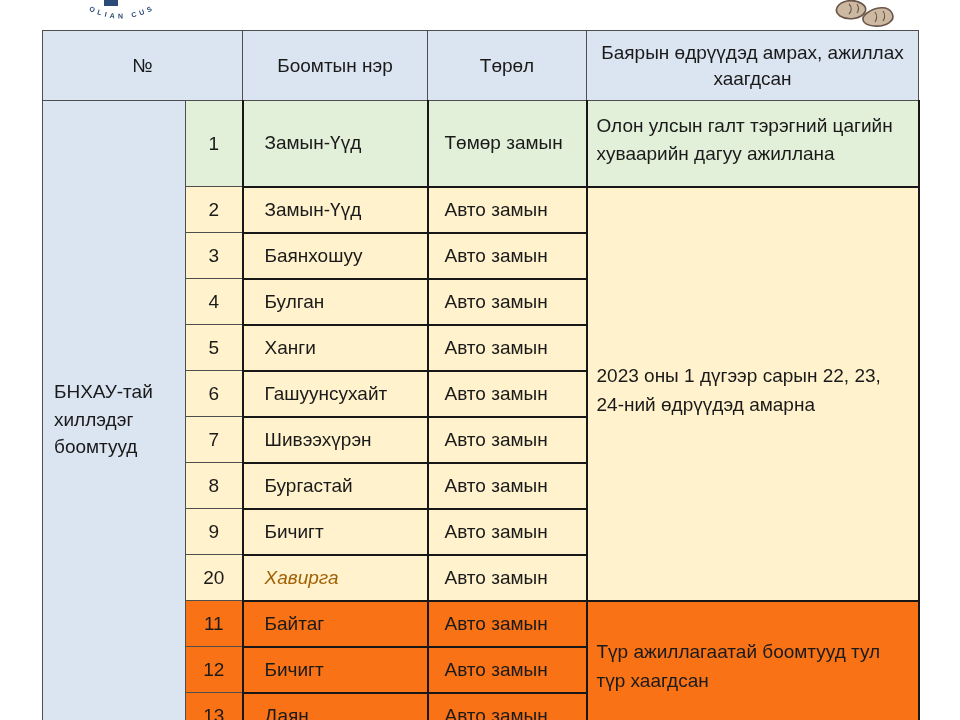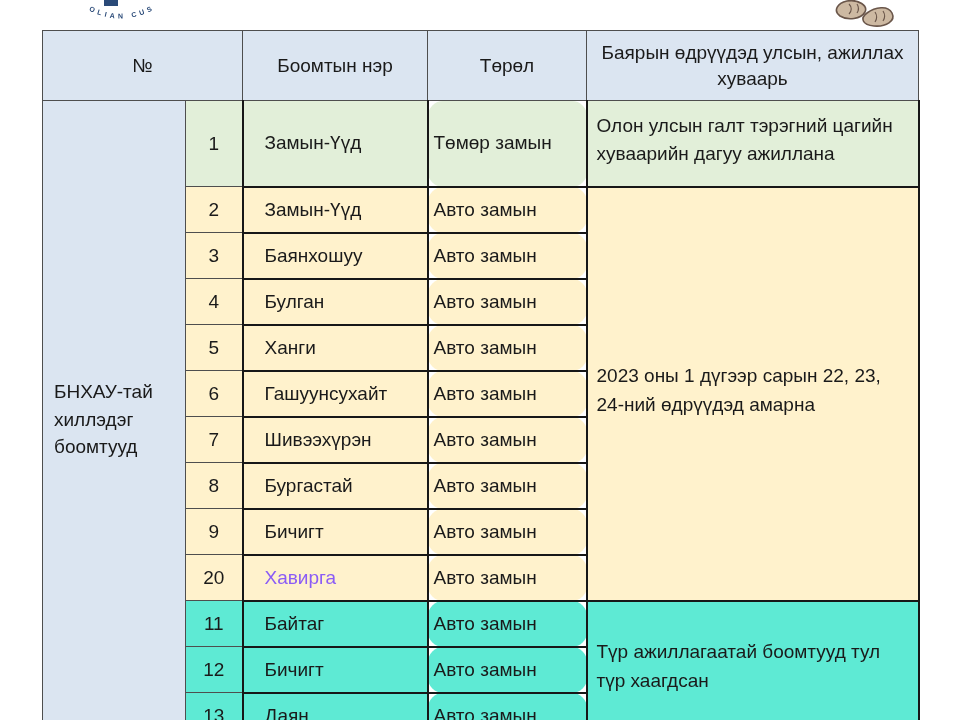--- a/index.html
+++ b/index.html
@@ -47,26 +47,26 @@
   td.group {
     border-width: 1px;
     border-color: #4e4e4e;
     background: #dbe5f1;
     padding-left: 11px;
     padding-right: 6px;
     line-height: 1.45;
   }
   tr.r1 > td { border-top-width: 1px; border-top-color: #4e4e4e; }
   td.name { padding-left: 21px; }
-  td.type { padding-left: 5px; border-radius: 15px; }
+  td.type { padding-left: 16px; }
   td.sched { padding: 5px 8px 11px 9px; line-height: 1.5; }
   .bg-rail    { background: #e2efd9; }
   .bg-holiday { background: #fff2cc; }
-  .bg-closed  { background: #5eead4; }
-  .muted { color: #8b5cf6; }
+  .bg-closed  { background: #f97316; }
+  .muted { color: #a16207; font-style: italic; }
   .small-num { font-size: 15px; }
   .logo-wrap {
     position: absolute;
     left: 25px;
     top: 0;
     width: 150px;
     height: 40px;
   }
   .mascot-wrap {
     position: absolute;
@@ -109,21 +109,21 @@
         <col style="width:185px">
         <col style="width:159px">
         <col style="width:332px">
     </colgroup>
 
     <tbody>
         <tr class="hdr">
       <th colspan="2">№</th>
       <th>Боомтын нэр</th>
       <th>Төрөл</th>
-      <th>Баярын өдрүүдэд улсын, ажиллах хуваарь</th>
+      <th>Баярын өдрүүдэд амрах, ажиллах хаагдсан</th>
     </tr>
 
     <tr class="r1">
       <td class="group" rowspan="13">БНХАУ-тай хиллэдэг боомтууд</td>
       <td class="num bg-rail">1</td>
       <td class="name bg-rail">Замын-Үүд</td>
       <td class="type bg-rail">Төмөр замын</td>
       <td class="sched bg-rail">Олон улсын галт тэрэгний цагийн хуваарийн дагуу ажиллана</td>
     </tr>
 

